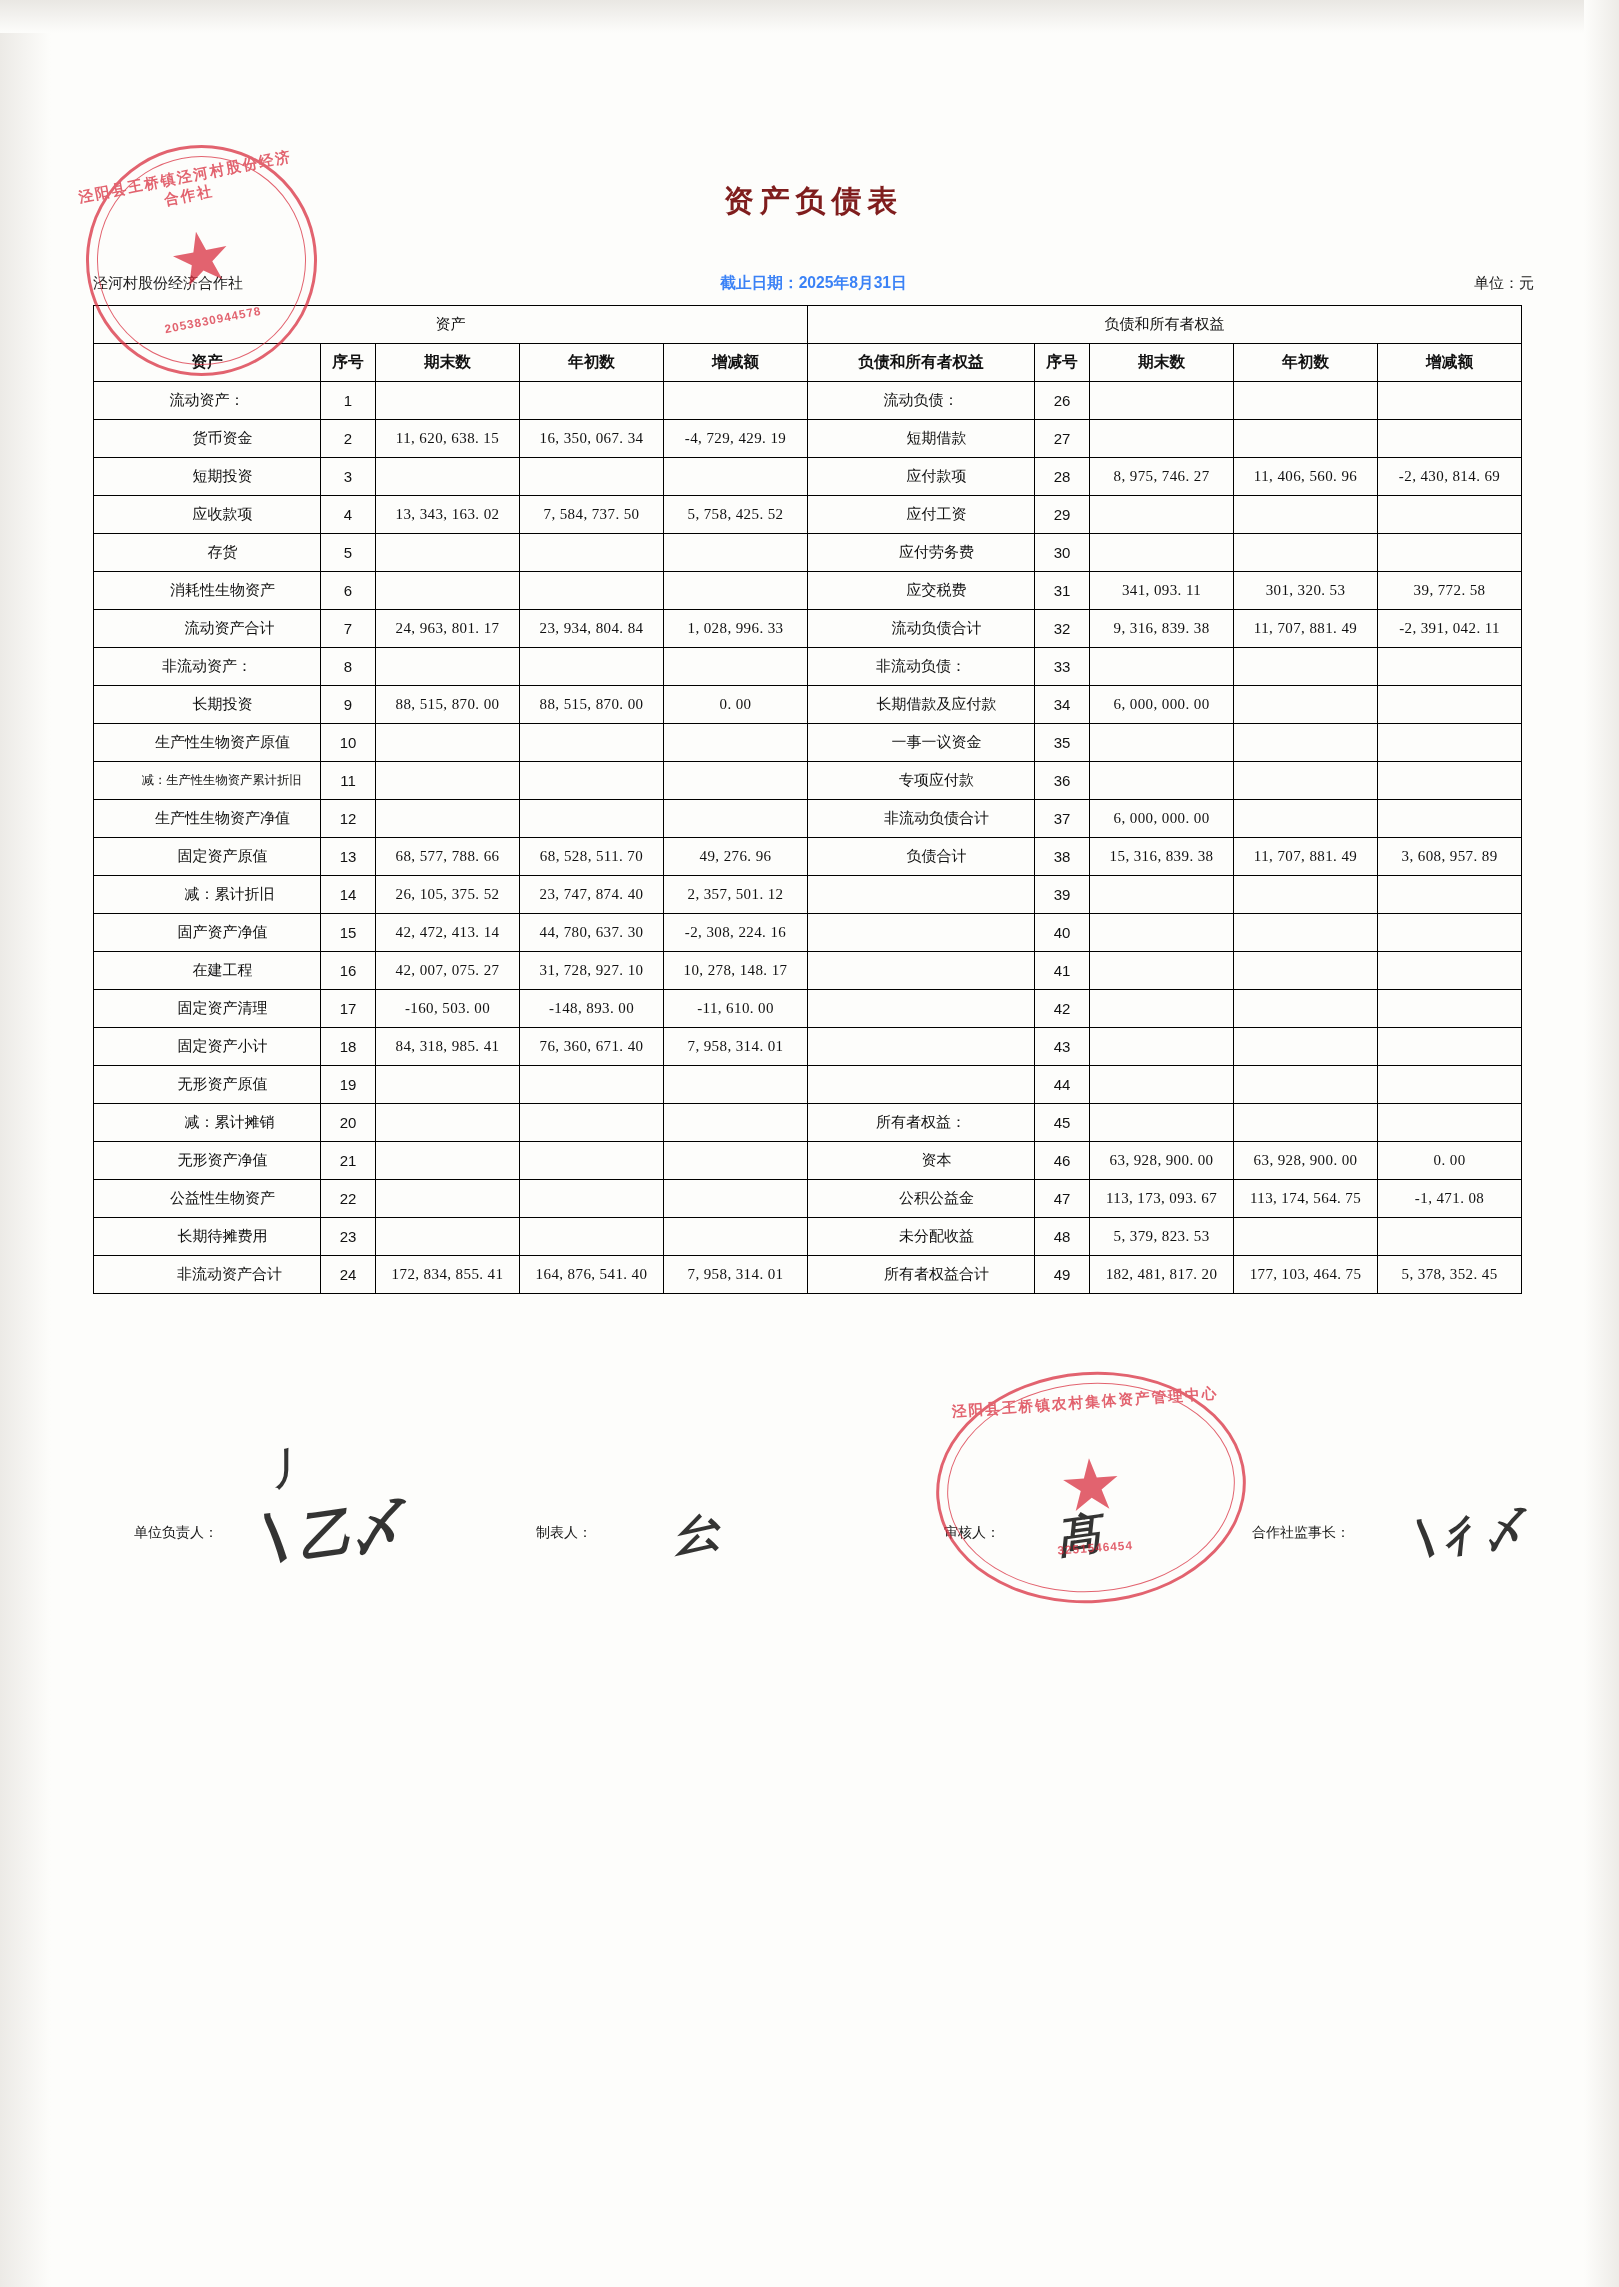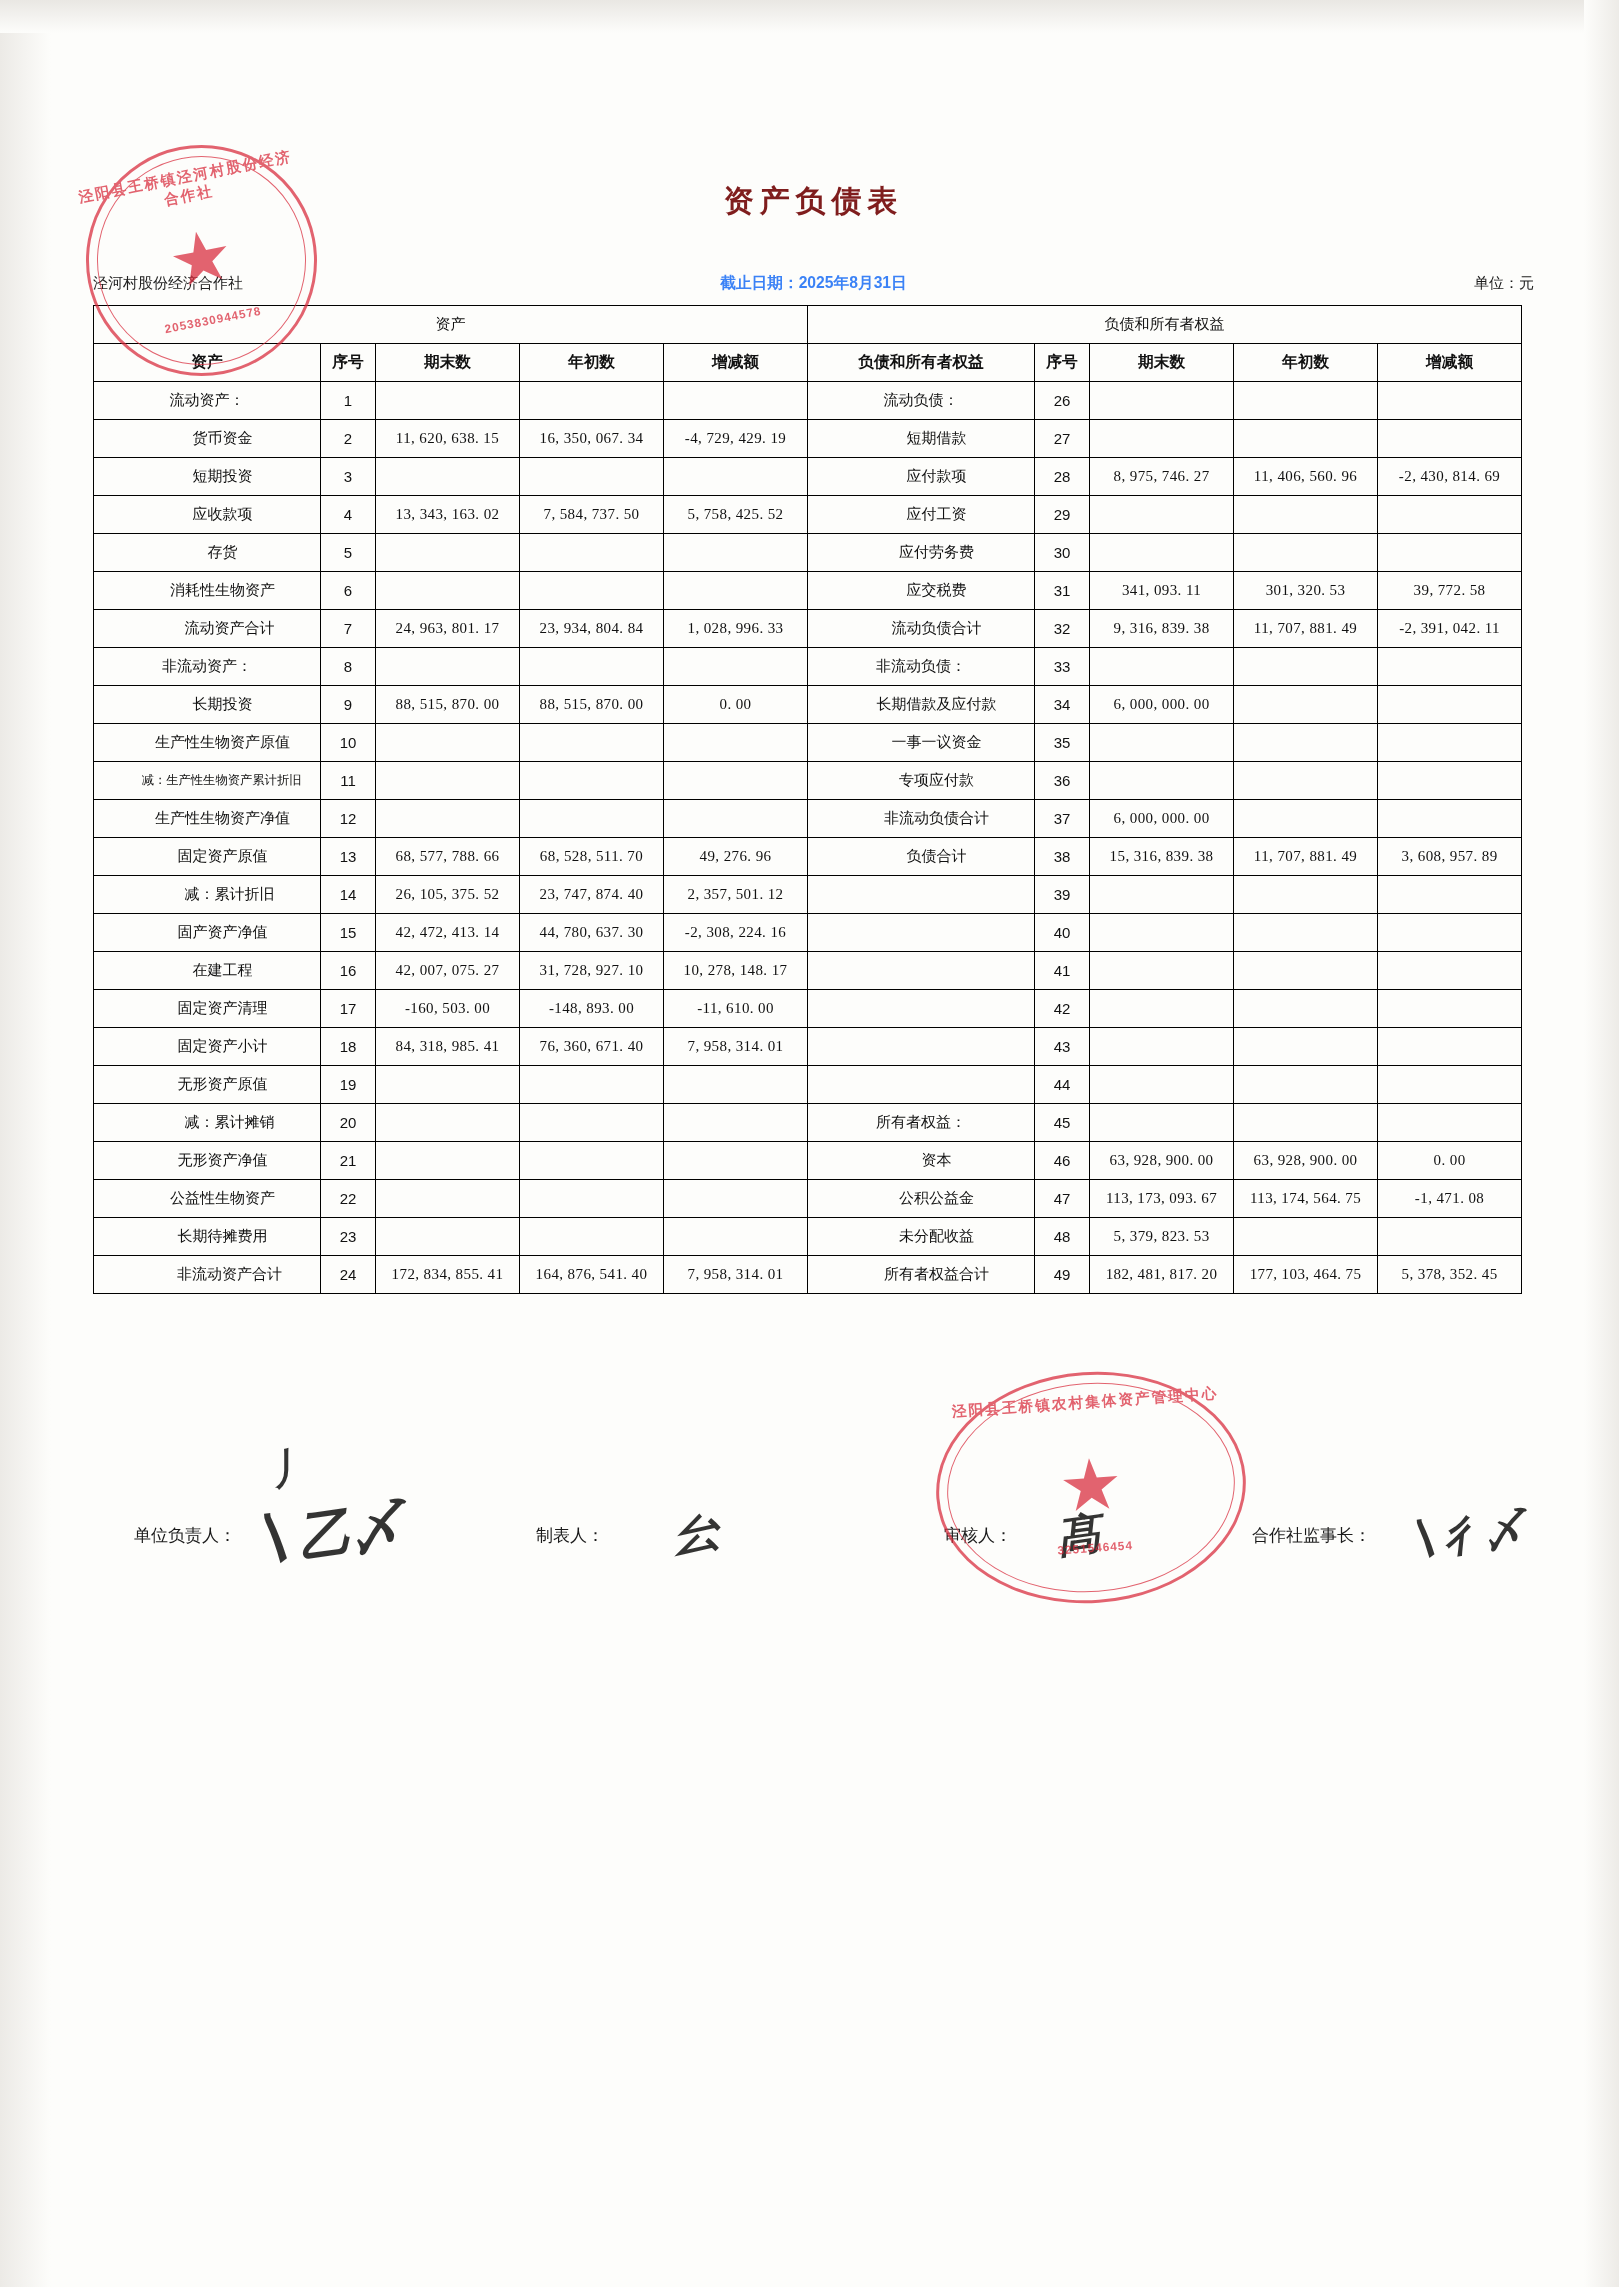--- a/index.html
+++ b/index.html
@@ -131,21 +131,21 @@
     font-family: "Liberation Serif", serif;
   }
 
   
   .sign-row {
     position: absolute;
     left: 93px;
     top: 1524px;
     width: 1441px;
     height: 39px;
-    font-size: 17px;
+    font-size: 14px;
   }
   .sign-row .sig {
     position: absolute;
     top: 0;
   }
   .sig-1 { left: 41px; }
   .sig-2 { left: 443px; }
   .sig-3 { left: 851px; }
   .sig-4 { left: 1159px; }
 

